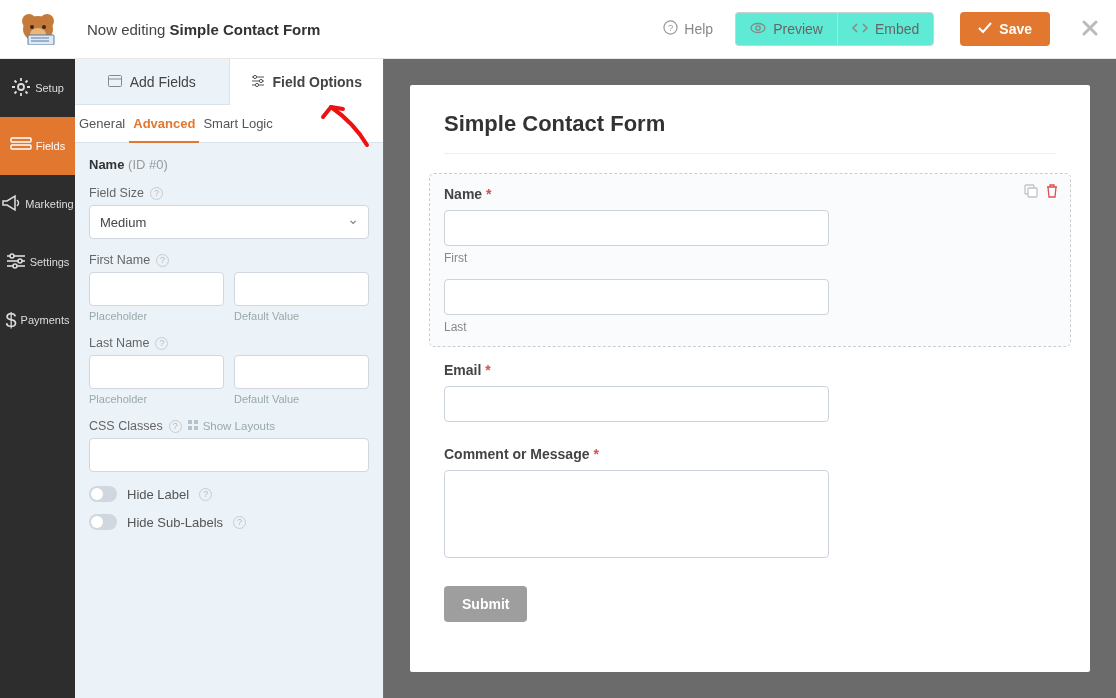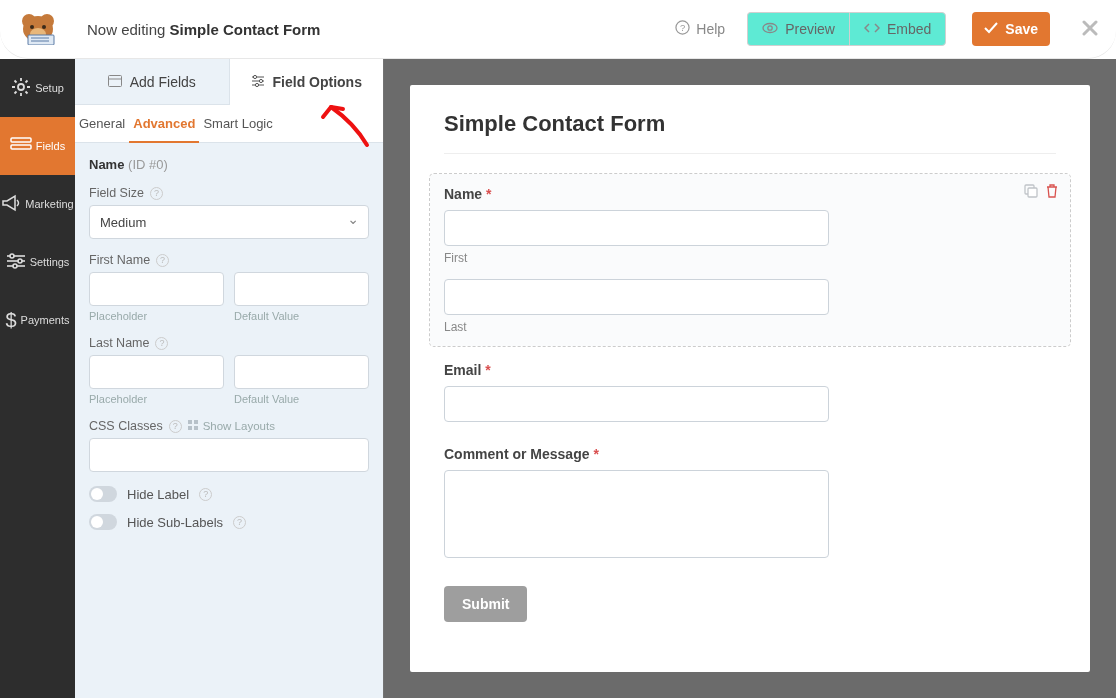--- a/index.html
+++ b/index.html
@@ -6,36 +6,35 @@
   html, body { width: 1116px; height: 698px; overflow: hidden; background: #fff; }
 
   
   .header {
     height: 59px;
     display: flex;
     align-items: center;
     padding: 0 18px 0 0;
     border-bottom: 1px solid #e7e7e7;
     gap: 12px;
-    border-radius: 28px;
   }
   .logo-wrap { width: 75px; display:flex; justify-content:center; align-items:center; }
   .logo { width: 44px; height: 32px; position:relative; }
   .logo svg { width:100%; height:100%; }
   .header-title { flex: 1; font-size: 15px; color:#444; }
   .header-title .bold { font-weight: 600; color:#333; }
   .hdr-help { display:flex; align-items:center; gap:6px; color:#888; font-size:14px; margin-right:10px; cursor:pointer;}
   .btn-group { display:flex; }
   .hdr-btn {
     height: 34px; padding: 0 14px; display:flex; align-items:center; gap:7px;
     background:#5eead4; border:1px solid #d0d0d0; color:#666; font-size:14px; cursor:pointer;
   }
   .btn-group .hdr-btn:first-child { border-right:none; border-radius:4px 0 0 4px;}
   .btn-group .hdr-btn:last-child { border-radius:0 4px 4px 0;}
-  .hdr-save { height:34px; padding:0 12px; display:flex; align-items:center; gap:7px;
+  .hdr-save { height:34px; padding:0 18px; display:flex; align-items:center; gap:7px;
     background:#e27730; color:#fff; border:none; border-radius:4px; font-size:14px; font-weight:600; cursor:pointer; margin-left:14px;}
   .hdr-close { margin-left:20px; color:#bbb; font-size:20px; cursor:pointer;}
 
   
   .body { display:flex; height: calc(698px - 59px); }
   .sidebar-icons { width:75px; background:#2d2d2d; display:flex; flex-direction:column; }
   .sb-item { height:58px; display:flex; flex-direction:row; align-items:center; justify-content:center; gap:4px; color:#ddd; font-size:11px; cursor:pointer;}
   .sb-item.active { background:#e27730; color:#fff; }
   .sb-item .ic { font-size:18px; line-height:1; }
 

